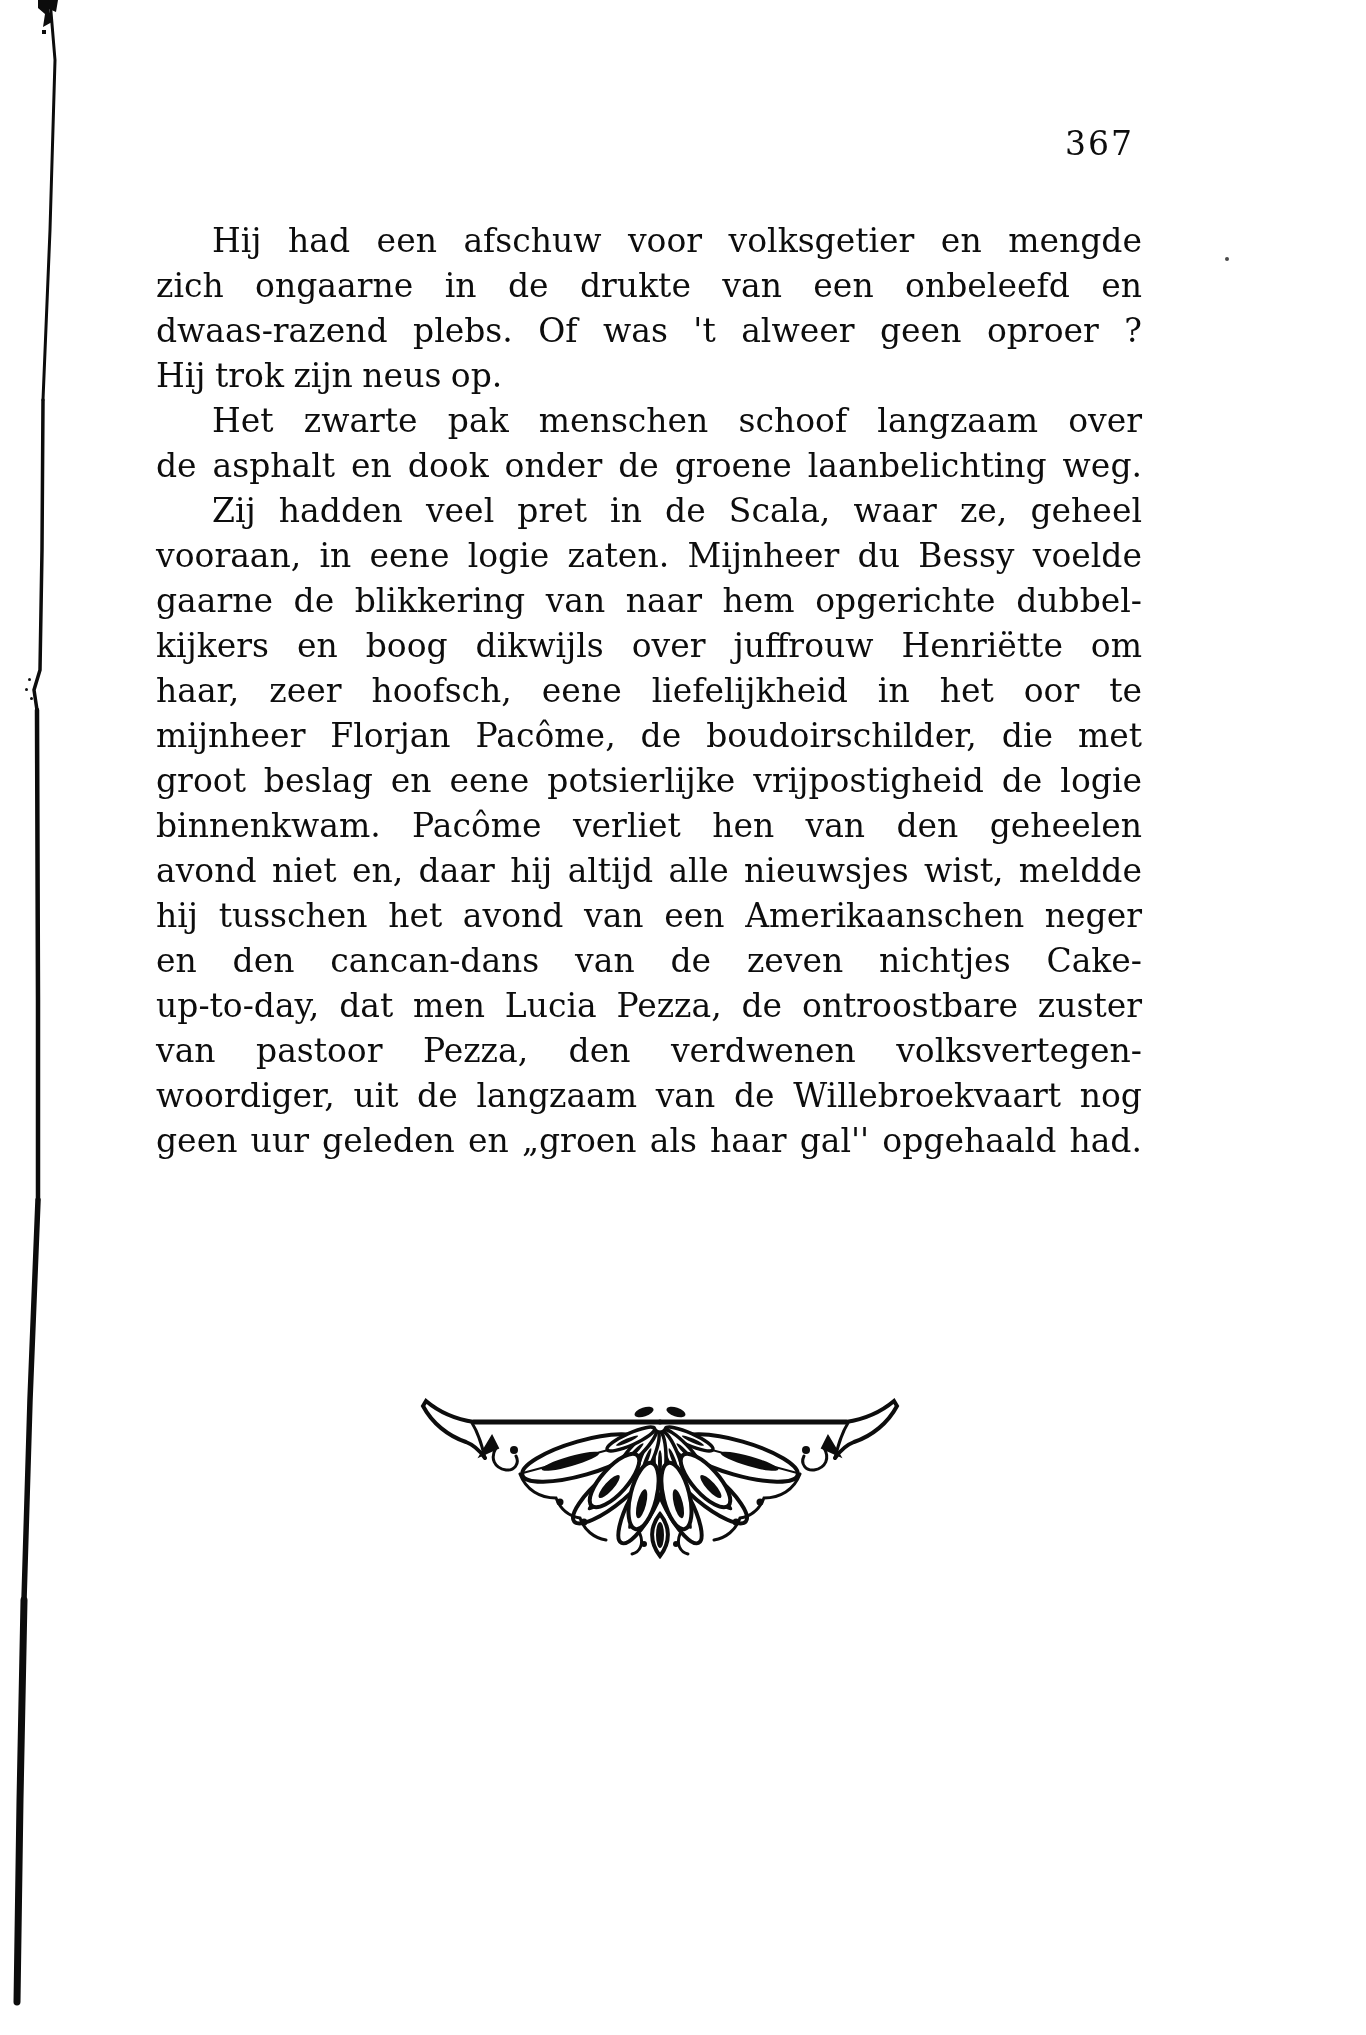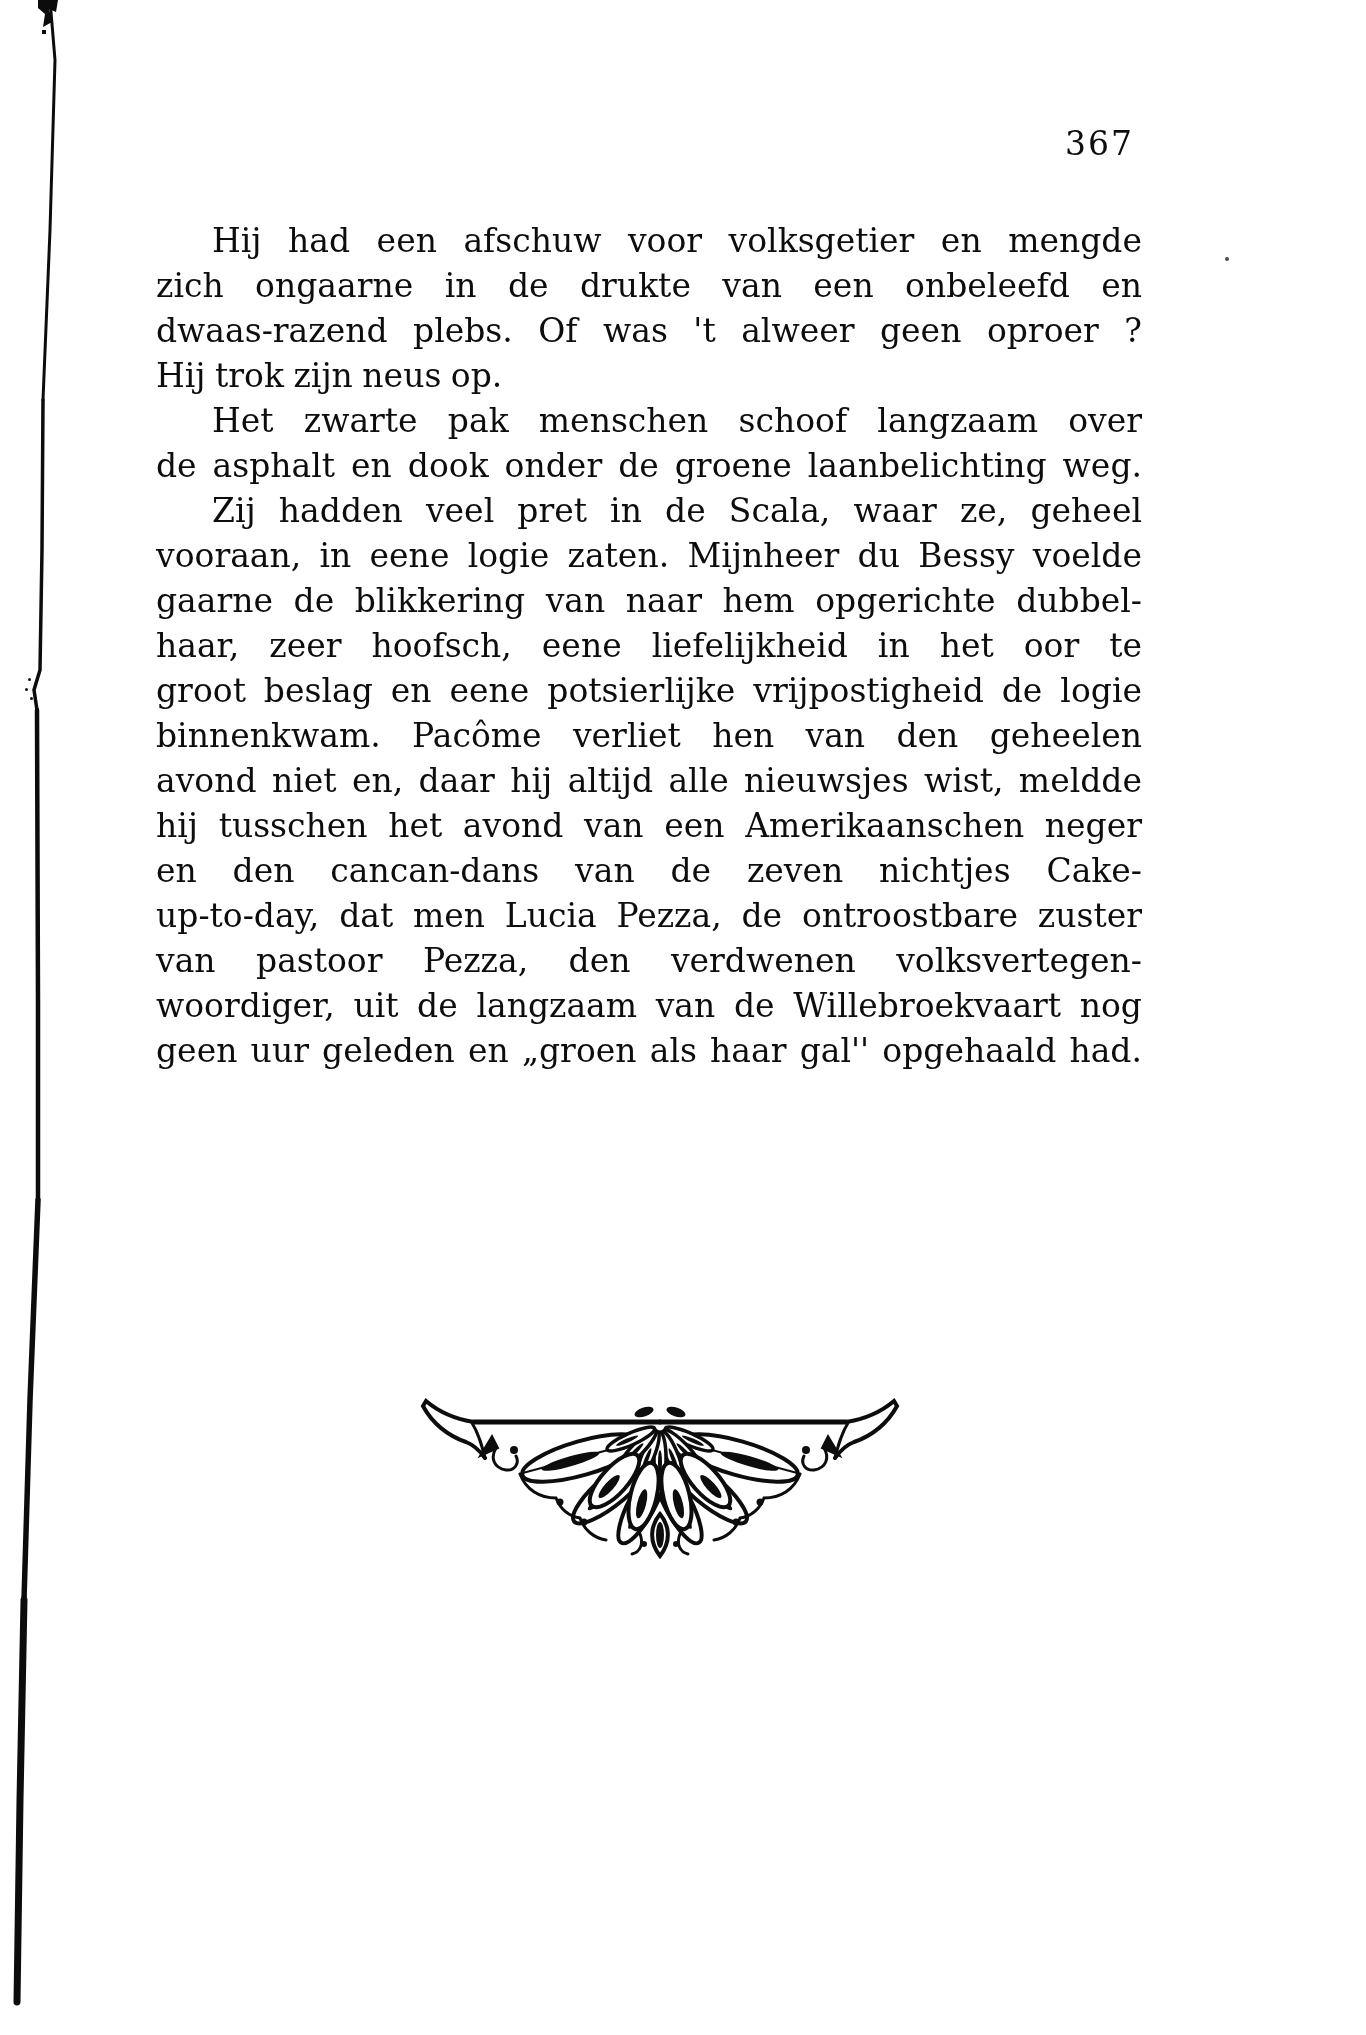--- a/index.html
+++ b/index.html
@@ -80,24 +80,26 @@
 
     <div class="para">
       <div class="line j i">Het zwarte pak menschen schoof langzaam over</div>
       <div class="line j">de asphalt en dook onder de groene laanbelichting weg.</div>
     </div>
 
     <div class="para">
       <div class="line j i">Zij hadden veel pret in de Scala, waar ze, geheel</div>
       <div class="line j">vooraan, in eene logie zaten. Mijnheer du Bessy voelde</div>
       <div class="line j">gaarne de blikkering van naar hem opgerichte dubbel-</div>
+      <div class="line j">kijkers en boog dikwijls over juffrouw Henriëtte om</div>
       <div class="line j">haar, zeer hoofsch, eene liefelijkheid in het oor te</div>
     </div>
 
     <div class="para">
+      <div class="line j">mijnheer Florjan Pacôme, de boudoirschilder, die met</div>
       <div class="line j">groot beslag en eene potsierlijke vrijpostigheid de logie</div>
       <div class="line j">binnenkwam. Pacôme verliet hen van den geheelen</div>
       <div class="line j">avond niet en, daar hij altijd alle nieuwsjes wist, meldde</div>
       <div class="line j">hij tusschen het avond van een Amerikaanschen neger</div>
       <div class="line j">en den cancan-dans van de zeven nichtjes Cake-</div>
       <div class="line j">up-to-day, dat men Lucia Pezza, de ontroostbare zuster</div>
       <div class="line j">van pastoor Pezza, den verdwenen volksvertegen-</div>
       <div class="line j">woordiger, uit de langzaam van de Willebroekvaart nog</div>
       <div class="line j">geen uur geleden en „groen als haar gal'' opgehaald had.</div>
     </div>

